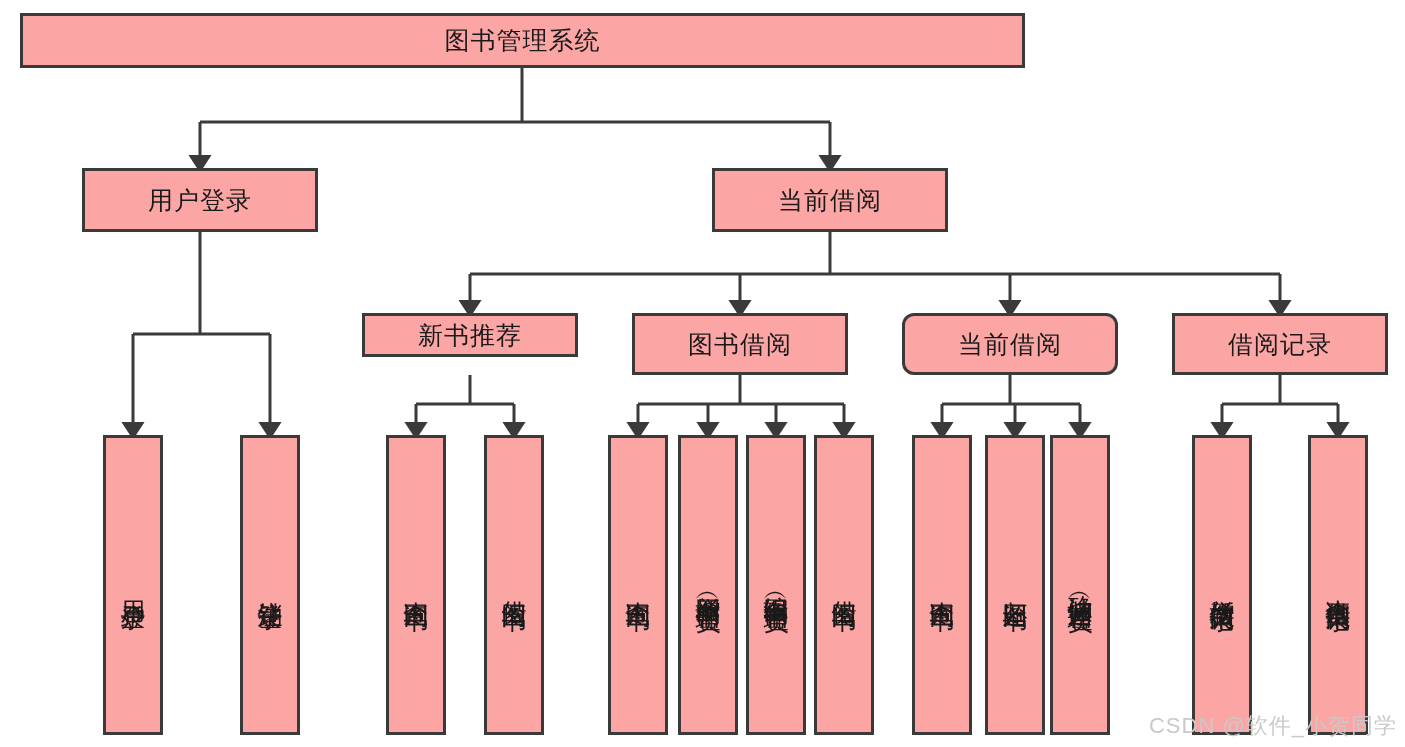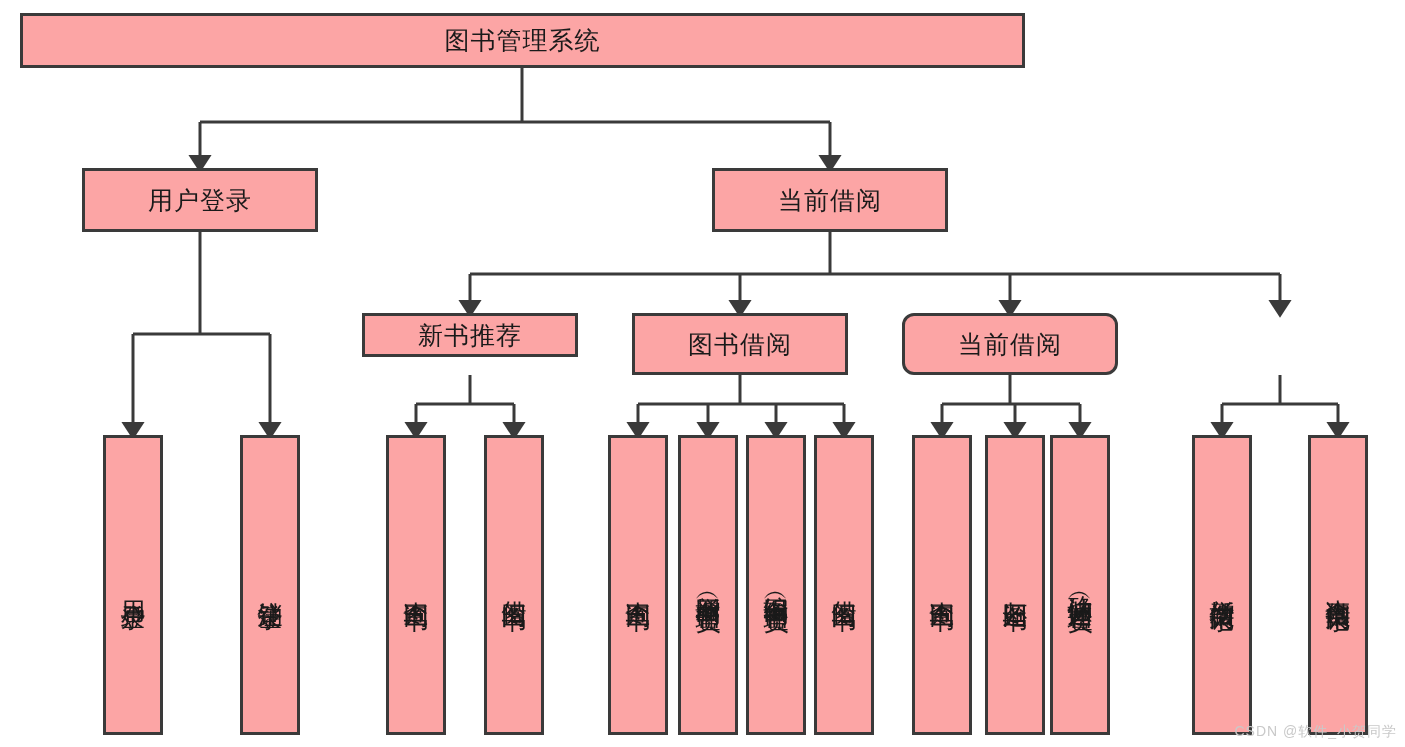--- a/index.html
+++ b/index.html
@@ -52,21 +52,21 @@
   .node.vert .label {
     writing-mode: vertical-rl;
     text-orientation: upright;
     white-space: nowrap;
     text-align: center;
   }
   .watermark {
     position: absolute;
     right: 8px;
     bottom: 6px;
-    font-size: 14px;
+    font-size: 22px;
     color: #c9c9c9;
     letter-spacing: 1px;
     white-space: nowrap;
     user-select: none;
   }
 </style>
 </head>
 <body>
 
 <div id="diagram-root">
@@ -135,20 +135,23 @@
 
   <div class="node horiz" style="left:362px; top:313px; width:216px; height:44px;">
     <span class="label">新书推荐</span>
   </div>
   <div class="node horiz" style="left:632px; top:313px; width:216px; height:62px;">
     <span class="label">图书借阅</span>
   </div>
   <div class="node horiz" style="left:902px; top:313px; width:216px; height:62px;border-radius:12px;">
     <span class="label">当前借阅</span>
   </div>
+  <div class="node horiz" style="left:1172px; top:313px; width:216px; height:62px;">
+    <span class="label">借阅记录</span>
+  </div>
 
   <div class="node vert" style="left:103px; top:435px; width:60px; height:300px;">
     <span class="label">用户登录</span>
   </div>
   <div class="node vert" style="left:240px; top:435px; width:60px; height:300px;">
     <span class="label">注销登录</span>
   </div>
   <div class="node vert" style="left:386px; top:435px; width:60px; height:300px;">
     <span class="label">查询图书</span>
   </div>

